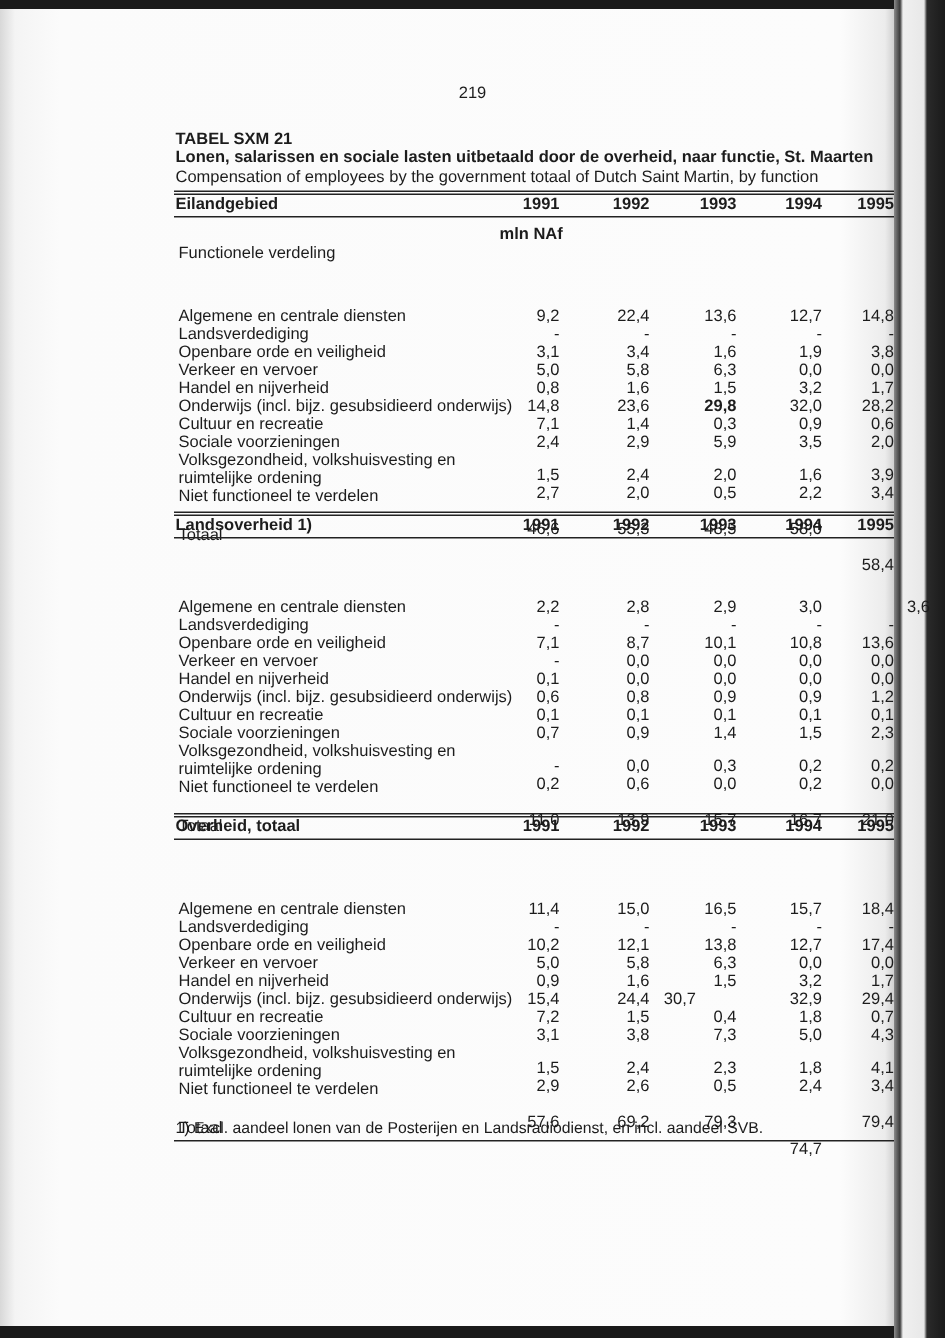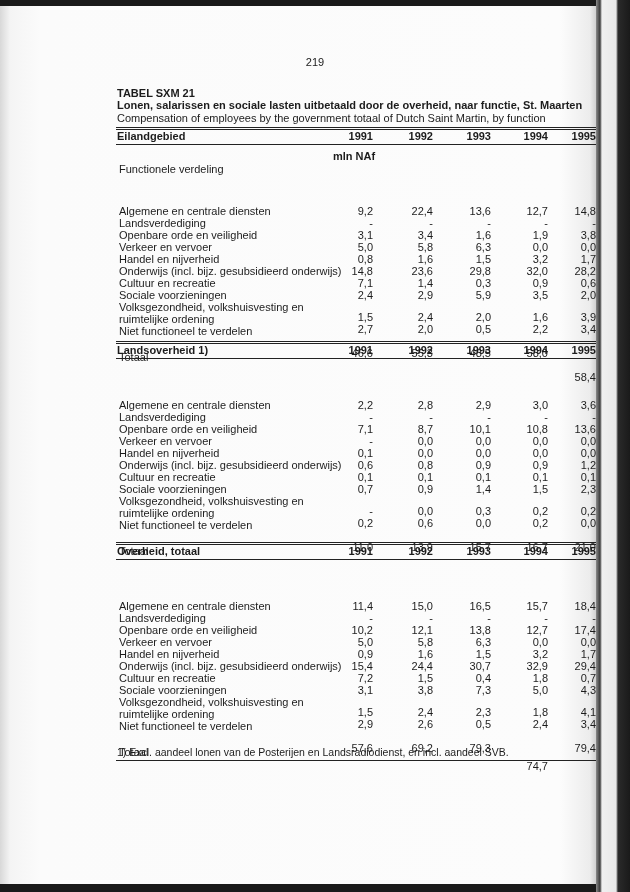--- a/index.html
+++ b/index.html
@@ -83,21 +83,21 @@
     <div class="num" style="top: 241px; left: 451px;">6,3</div>
     <div class="num" style="top: 241px; left: 508px;">0,0</div>
     <div class="num" style="top: 241px; left: 556px;">0,0</div>
     <div class="num" style="top: 253px; left: 333px;">0,8</div>
     <div class="num" style="top: 253px; left: 393px;">1,6</div>
     <div class="num" style="top: 253px; left: 451px;">1,5</div>
     <div class="num" style="top: 253px; left: 508px;">3,2</div>
     <div class="num" style="top: 253px; left: 556px;">1,7</div>
     <div class="num" style="top: 265px; left: 333px;">14,8</div>
     <div class="num" style="top: 265px; left: 393px;">23,6</div>
-    <div class="num" style="top: 265px; left: 451px;">29,8</div>
+    <div class="num" style="top: 265px; left: 451px; font-weight: bold;">29,8</div>
     <div class="num" style="top: 265px; left: 508px;">32,0</div>
     <div class="num" style="top: 265px; left: 556px;">28,2</div>
     <div class="num" style="top: 277px; left: 333px;">7,1</div>
     <div class="num" style="top: 277px; left: 393px;">1,4</div>
     <div class="num" style="top: 277px; left: 451px;">0,3</div>
     <div class="num" style="top: 277px; left: 508px;">0,9</div>
     <div class="num" style="top: 277px; left: 556px;">0,6</div>
     <div class="num" style="top: 289px; left: 333px;">2,4</div>
     <div class="num" style="top: 289px; left: 393px;">2,9</div>
     <div class="num" style="top: 289px; left: 451px;">5,9</div>
@@ -136,21 +136,21 @@
     <div class="label" style="top: 459px;">Onderwijs (incl. bijz. gesubsidieerd onderwijs)</div>
     <div class="label" style="top: 471px;">Cultuur en recreatie</div>
     <div class="label" style="top: 483px;">Sociale voorzieningen</div>
     <div class="label" style="top: 495px;">Volksgezondheid, volkshuisvesting en</div>
     <div class="label" style="top: 507px;"> ruimtelijke ordening</div>
     <div class="label" style="top: 519px;">Niet functioneel te verdelen</div>
     <div class="num" style="top: 399px; left: 333px;">2,2</div>
     <div class="num" style="top: 399px; left: 393px;">2,8</div>
     <div class="num" style="top: 399px; left: 451px;">2,9</div>
     <div class="num" style="top: 399px; left: 508px;">3,0</div>
-    <div class="num" style="top: 399px; left: 556px;">3,6</div>
+    <div class="num" style="top: 399px; left: 580px;">3,6</div>
     <div class="num" style="top: 411px; left: 333px;">-</div>
     <div class="num" style="top: 411px; left: 393px;">-</div>
     <div class="num" style="top: 411px; left: 451px;">-</div>
     <div class="num" style="top: 411px; left: 508px;">-</div>
     <div class="num" style="top: 411px; left: 556px;">-</div>
     <div class="num" style="top: 423px; left: 333px;">7,1</div>
     <div class="num" style="top: 423px; left: 393px;">8,7</div>
     <div class="num" style="top: 423px; left: 451px;">10,1</div>
     <div class="num" style="top: 423px; left: 508px;">10,8</div>
     <div class="num" style="top: 423px; left: 556px;">13,6</div>
@@ -235,21 +235,21 @@
     <div class="num" style="top: 636px; left: 451px;">6,3</div>
     <div class="num" style="top: 636px; left: 508px;">0,0</div>
     <div class="num" style="top: 636px; left: 556px;">0,0</div>
     <div class="num" style="top: 648px; left: 333px;">0,9</div>
     <div class="num" style="top: 648px; left: 393px;">1,6</div>
     <div class="num" style="top: 648px; left: 451px;">1,5</div>
     <div class="num" style="top: 648px; left: 508px;">3,2</div>
     <div class="num" style="top: 648px; left: 556px;">1,7</div>
     <div class="num" style="top: 660px; left: 333px;">15,4</div>
     <div class="num" style="top: 660px; left: 393px;">24,4</div>
-    <div class="num" style="top: 660px; left: 451px;">30,7</div>
+    <div class="num" style="top: 660px; left: 424px;">30,7</div>
     <div class="num" style="top: 660px; left: 508px;">32,9</div>
     <div class="num" style="top: 660px; left: 556px;">29,4</div>
     <div class="num" style="top: 672px; left: 333px;">7,2</div>
     <div class="num" style="top: 672px; left: 393px;">1,5</div>
     <div class="num" style="top: 672px; left: 451px;">0,4</div>
     <div class="num" style="top: 672px; left: 508px;">1,8</div>
     <div class="num" style="top: 672px; left: 556px;">0,7</div>
     <div class="num" style="top: 684px; left: 333px;">3,1</div>
     <div class="num" style="top: 684px; left: 393px;">3,8</div>
     <div class="num" style="top: 684px; left: 451px;">7,3</div>

